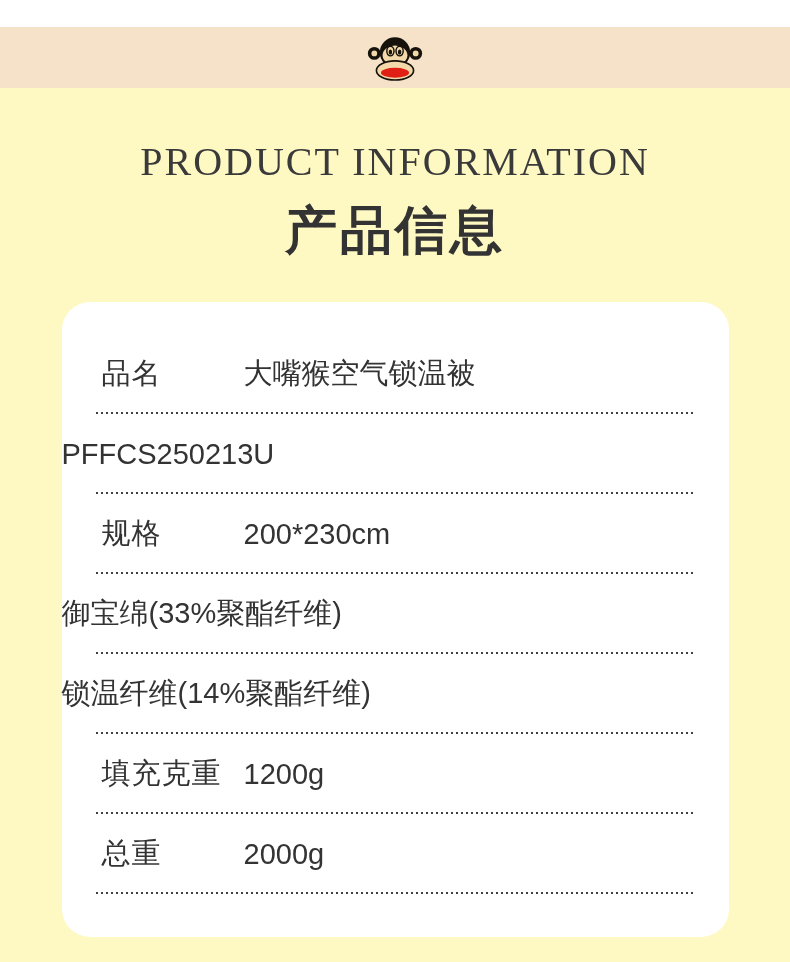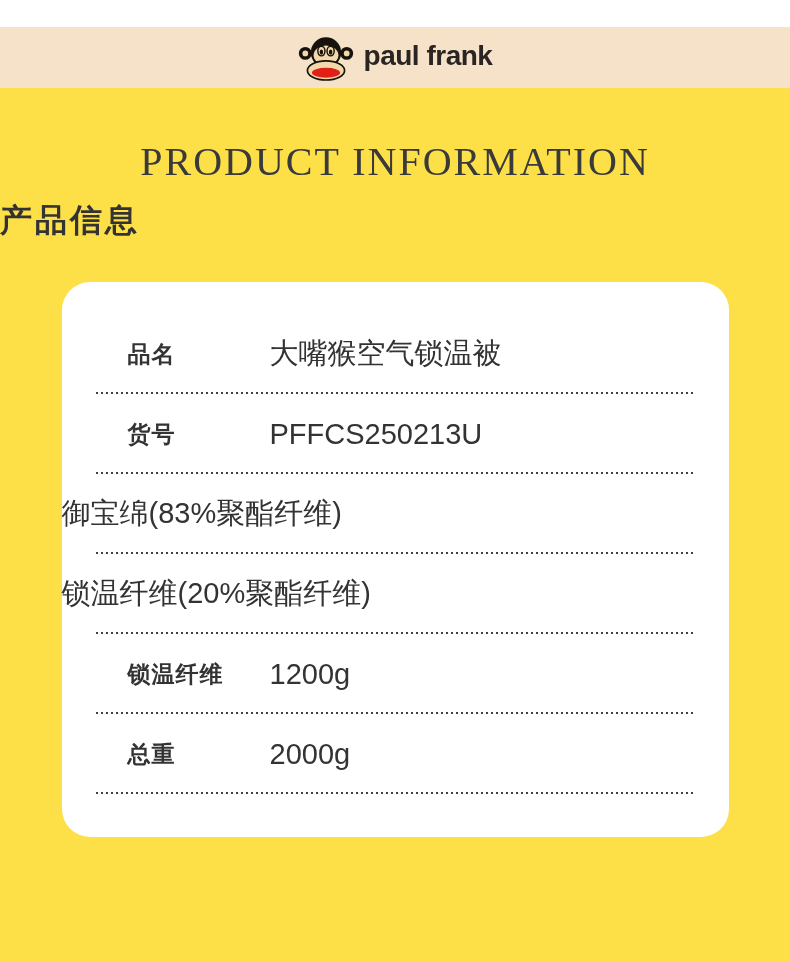--- a/index.html
+++ b/index.html
@@ -31,36 +31,36 @@
     font-size: 28px;
     font-weight: 700;
     letter-spacing: -0.5px;
     color: #2a2522;
     line-height: 1;
     padding-bottom: 4px;
   }
   
   .content {
     height: 874px;
-    background: #fde047;
+    background: #fef9c3;
   }
   .title-en {
     padding-top: 54px;
     text-align: center;
     font-family: "Liberation Serif", "DejaVu Serif", serif;
     font-size: 40px;
     letter-spacing: 2px;
     font-weight: 400;
     color: #3a3a3a;
     line-height: 1;
   }
   .title-cn {
     margin-top: 22px;
-    text-align: left;
-    font-size: 32px;
+    text-align: center;
+    font-size: 52px;
     font-weight: 700;
     letter-spacing: 3px;
     color: #333333;
     line-height: 1;
   }
   .card {
     width: 667px;
     margin: 46px auto 0;
     background: #ffffff;
     border-radius: 28px;
@@ -75,25 +75,25 @@
   .spec-row::after {
     content: "";
     position: absolute;
     left: 34px;
     right: 34px;
     bottom: 0;
     height: 2px;
     background: repeating-linear-gradient(90deg, #414141 0 2px, transparent 2px 5px);
   }
   .spec-label {
-    margin-left: 66px;
+    margin-left: 40px;
     width: 142px;
     flex: 0 0 142px;
-    font-size: 23px;
-    font-weight: 700;
+    font-size: 29px;
+    font-weight: 400;
     color: #333333;
     letter-spacing: 1px;
     white-space: nowrap;
   }
   .spec-value {
     font-size: 29px;
     font-weight: 400;
     color: #333333;
     white-space: nowrap;
   }
@@ -122,52 +122,54 @@
       <ellipse cx="25" cy="18.6" rx="1.9" ry="2.9" fill="#17120c"></ellipse>
       <ellipse cx="35" cy="18.6" rx="1.9" ry="2.9" fill="#17120c"></ellipse>
 
       <circle cx="27.6" cy="28.6" r="0.9" fill="#17120c"></circle>
       <circle cx="32.4" cy="28.6" r="0.9" fill="#17120c"></circle>
 
       <ellipse cx="30" cy="38.5" rx="20.2" ry="10.4" fill="#f3d9a9" stroke="#17120c" stroke-width="1.8"></ellipse>
 
       <ellipse cx="30" cy="41" rx="15.3" ry="5.4" fill="#e02015"></ellipse>
     </svg>
-    <span class="wordmark">paul frank</span>
   </div>
 
   <div class="content">
 
     <div class="title-en">PRODUCT INFORMATION</div>
 
     <div class="title-cn">产品信息</div>
 
     <div class="card">
 
       <div class="spec-row">
         <span class="spec-label">品名</span>
         <span class="spec-value">大嘴猴空气锁温被</span>
       </div>
 
       <div class="spec-row">
-        <span class="spec-label">货号</span>
         <span class="spec-value">PFFCS250213U</span>
       </div>
 
-
       <div class="spec-row">
-        <span class="spec-value">御宝绵(83%聚酯纤维)</span>
+        <span class="spec-label">规格</span>
+        <span class="spec-value">200*230cm</span>
       </div>
 
       <div class="spec-row">
-        <span class="spec-value">锁温纤维(20%聚酯纤维)</span>
+        <span class="spec-value">御宝绵(33%聚酯纤维)</span>
       </div>
 
       <div class="spec-row">
-        <span class="spec-label">锁温纤维</span>
+        <span class="spec-value">锁温纤维(14%聚酯纤维)</span>
+      </div>
+
+      <div class="spec-row">
+        <span class="spec-label">填充克重</span>
         <span class="spec-value">1200g</span>
       </div>
 
       <div class="spec-row">
         <span class="spec-label">总重</span>
         <span class="spec-value">2000g</span>
       </div>
 
     </div>
   </div>

